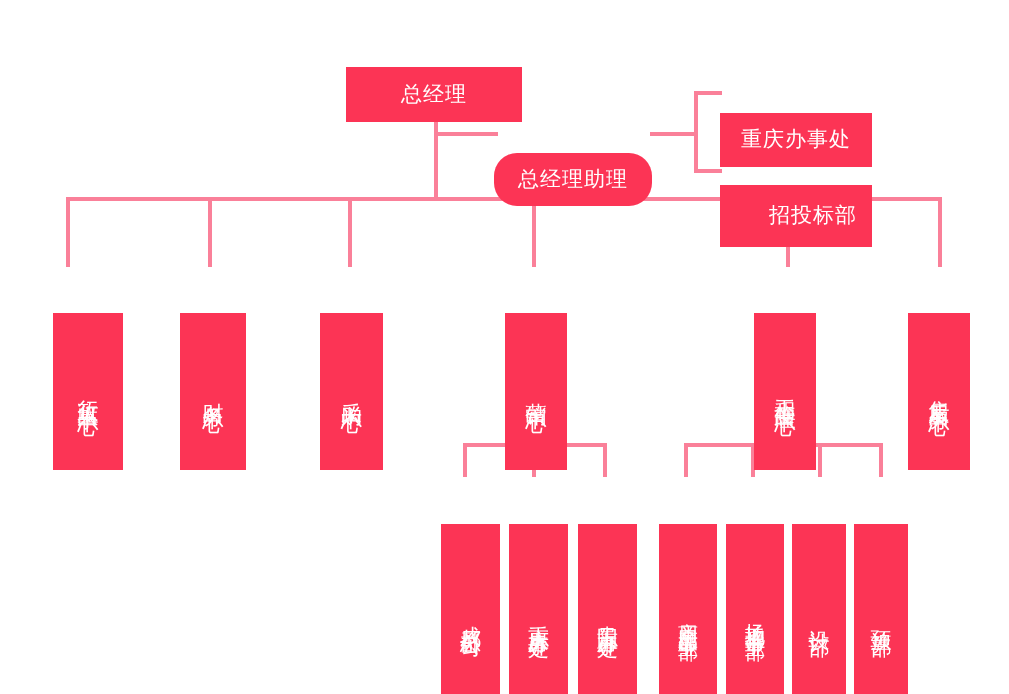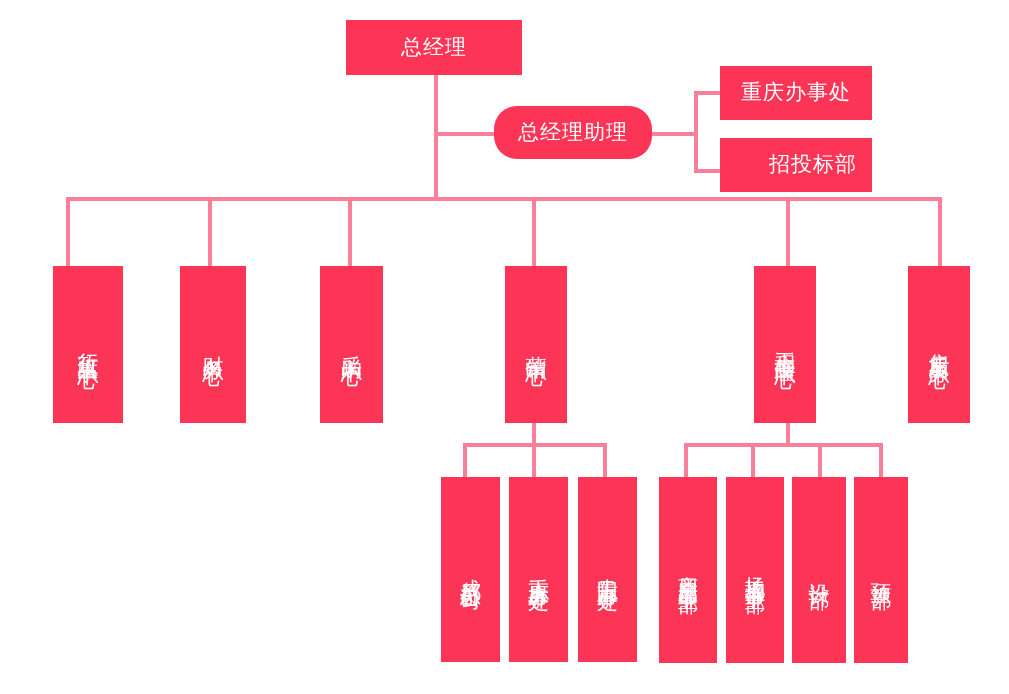--- a/index.html
+++ b/index.html
@@ -18,20 +18,21 @@
   }
   .node {
     position: absolute;
     background: #fc3455;
     color: #ffffff;
     display: flex;
     align-items: center;
     justify-content: center;
     box-sizing: border-box;
     z-index: 3;
+    margin-top: 47px;
   }
   .node .label {
     display: block;
     line-height: 1.12;
     letter-spacing: 1px;
     white-space: pre-line;
   }
   
   .node.horiz .label {
     font-size: 21px;
@@ -103,21 +104,21 @@
   </div>
 
   <div class="node horiz" style="left:494px; top:106px; width:158px; height:53px;border-radius:23px;">
     <span class="label">总经理助理</span>
   </div>
 
   <div class="node horiz" style="left:720px; top:66px; width:152px; height:54px;">
     <span class="label">重庆办事处</span>
   </div>
 
-  <div class="node horiz" style="left:720px; top:138px; width:152px; height:54px;padding-left:34px;">
+  <div class="node horiz" style="left:720px; top:138px; width:152px; height:62px;padding-left:34px;">
     <span class="label">招投标部</span>
   </div>
 
   <div class="node vert" style="left:53px; top:266px; width:70px; height:157px;">
     <span class="label">行政人事中心</span>
   </div>
 
   <div class="node vert" style="left:180px; top:266px; width:66px; height:157px;">
     <span class="label">财务中心</span>
   </div>

